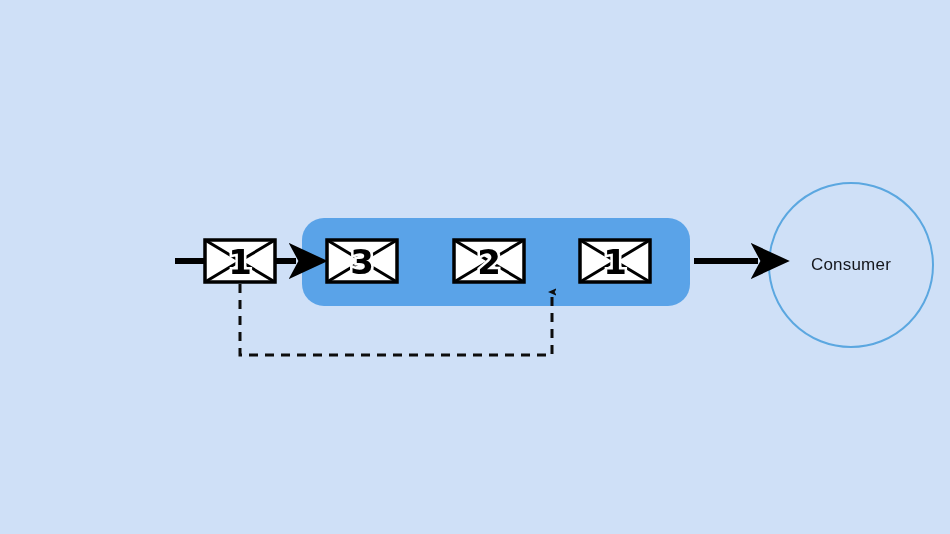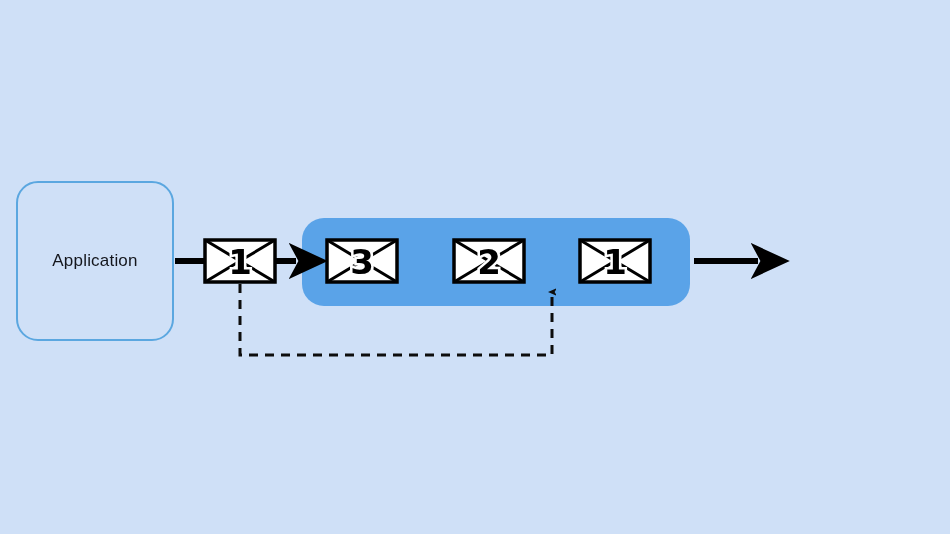--- a/index.html
+++ b/index.html
@@ -113,26 +113,26 @@
     paint-order: stroke fill;
     dominant-baseline: central;
     text-anchor: middle;
   }
 </style>
 </head>
 <body>
 
 <div id="stage">
 
-  <div class="app-box">
-    <span class="app-label">Application</span>
-  </div>
 
   <div class="queue-box"></div>
 
+  <div class="consumer-circle">
+    <span class="consumer-label">Consumer</span>
+  </div>
 
   <svg class="layer" width="950" height="534">
     <defs>
       <marker id="arrowSolid" markerWidth="7" markerHeight="7" refX="1.2" refY="3" orient="auto" markerUnits="strokeWidth">
         <path d="M0,0 L6.5,3 L0,6 L1.6,3 Z" fill="#000"></path>
       </marker>
       <marker id="arrowDash" markerWidth="8" markerHeight="8" refX="4.2" refY="4" orient="auto" markerUnits="userSpaceOnUse">
         <path d="M4.2,0 L8,9 L4.2,6.6 L0.4,9 Z" fill="#0d0d0d"></path>
       </marker>
     </defs>

